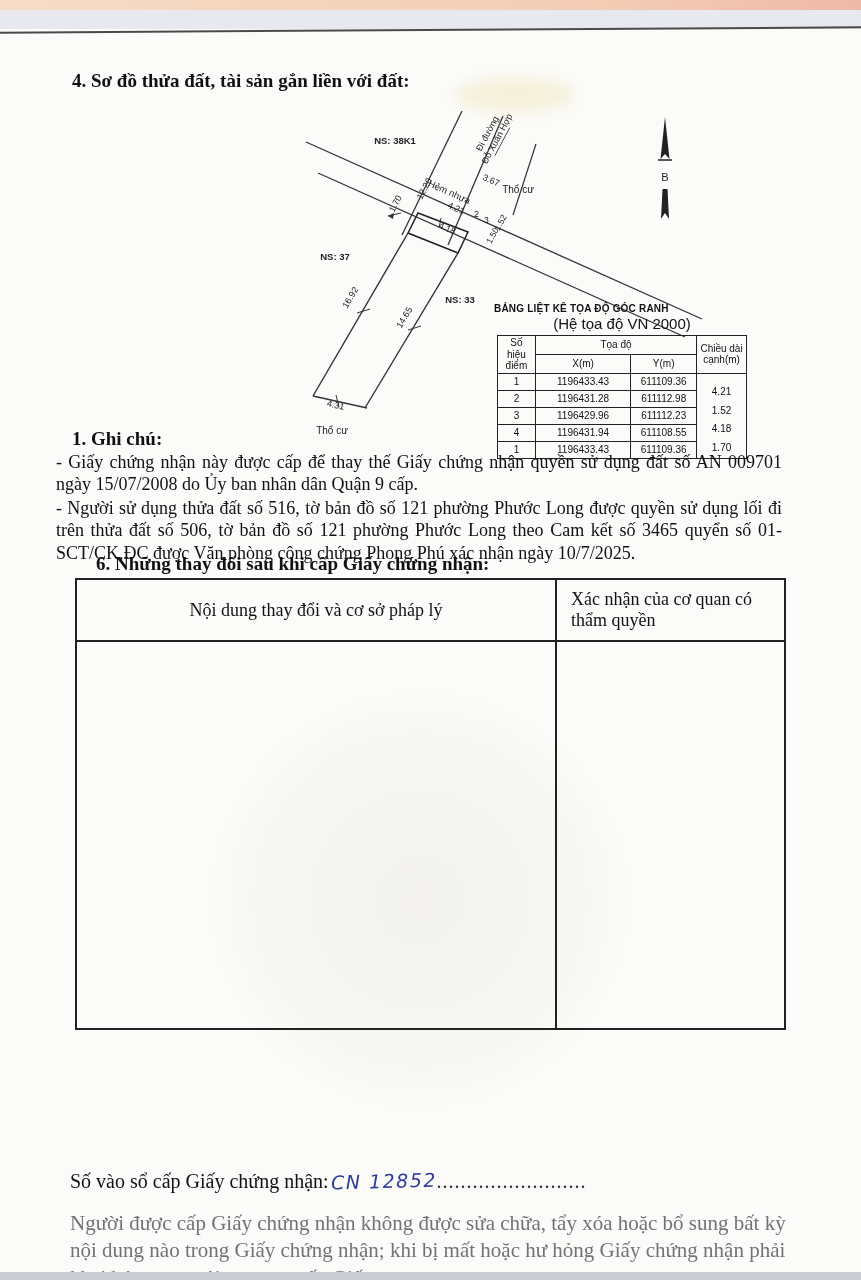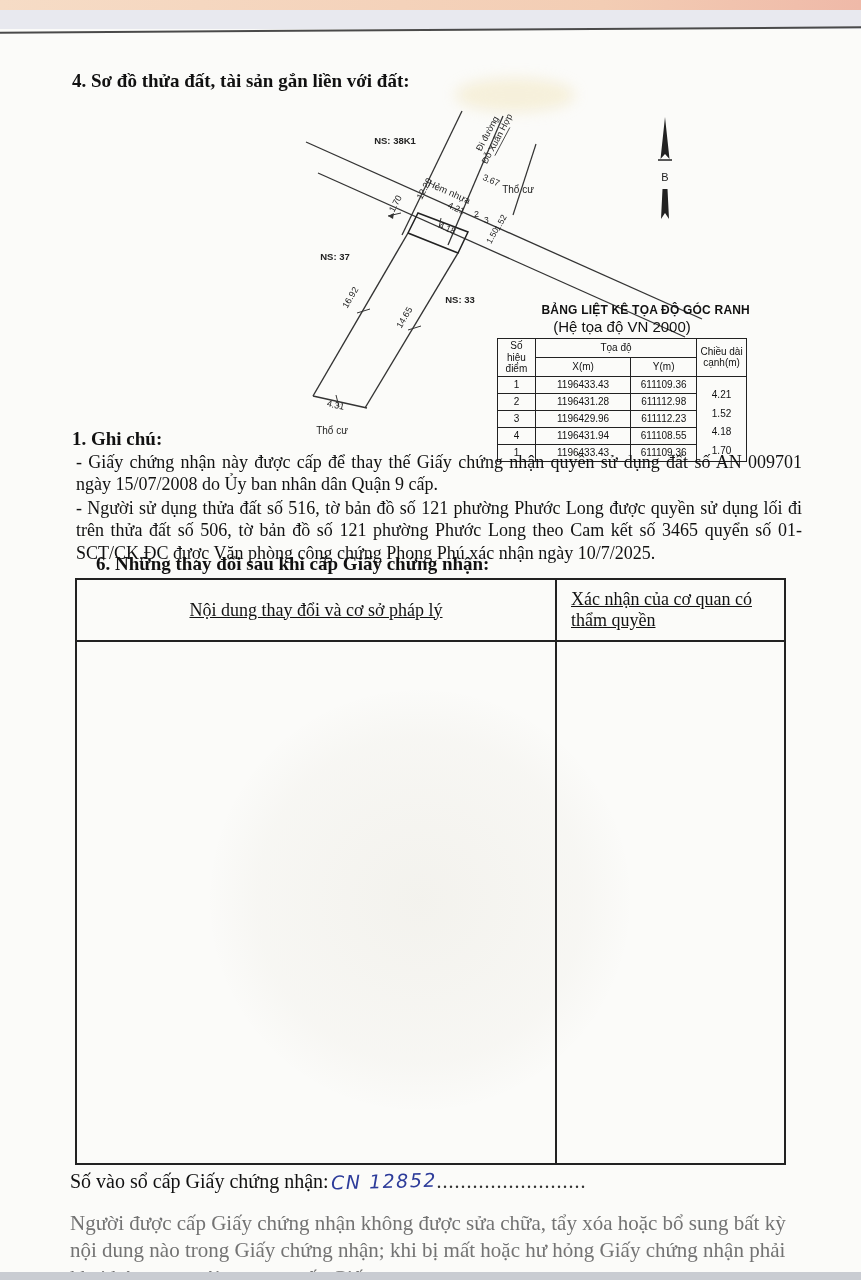--- a/index.html
+++ b/index.html
@@ -7,39 +7,39 @@
        font-family:"Liberation Serif",serif;color:#111;overflow:hidden;}
   .strip-pink{position:absolute;top:0;left:0;width:861px;height:10px;
        background:linear-gradient(90deg,#f6dcc6,#f3cdb4 70%,#efb9a8);}
   .strip-gray{position:absolute;top:10px;left:0;width:861px;height:19px;background:#e8e9ef;}
   .fold-line{position:absolute;top:29px;left:-4px;width:870px;height:2px;background:#4a4a4a;
        transform:rotate(-0.35deg);}
   .strip-bottom{position:absolute;bottom:0;left:0;width:861px;height:8px;background:#c9ccd2;}
   .h4{position:absolute;left:72px;top:70px;font-size:19px;font-weight:bold;}
   .h5{position:absolute;left:72px;top:428px;font-size:19px;font-weight:bold;}
   .h6{position:absolute;left:72px;top:553px;font-size:19px;font-weight:bold;margin-left:24px;}
-  .note{position:absolute;left:76px;width:726px;font-size:18px;line-height:1.24;text-align:justify;}
+  .note{position:absolute;left:56px;width:726px;font-size:18px;line-height:1.24;text-align:justify;}
   .note1{top:451px;}
   .note2{top:497px;}
   
   .diagram{position:absolute;left:250px;top:95px;width:520px;height:355px;}
   svg text{font-family:"Liberation Sans",sans-serif;fill:#222;}
   
   .coord{position:absolute;left:494px;top:303px;width:256px;font-family:"Liberation Sans",sans-serif;}
-  .coord-title{font-size:12px;font-weight:bold;text-align:right;letter-spacing:.2px;}
+  .coord-title{font-size:10px;font-weight:bold;text-align:left;letter-spacing:.2px;}
   .coord-sub{font-size:15px;text-align:center;margin-top:1px;}
   table.ctab{border-collapse:collapse;margin-top:3px;width:250px;margin-left:3px;padding-left:40px;}
   table.ctab th,table.ctab td{border:1px solid #222;font-size:10px;padding:1px 2px;text-align:center;
        font-family:"Liberation Sans",sans-serif;font-weight:normal;}
   table.ctab th{line-height:1.15;}
   td.lencell{vertical-align:top;padding:0;}
   .lenwrap{display:flex;flex-direction:column;justify-content:space-around;height:74px;padding-top:8px;}
   
-  .ctable{position:absolute;left:75px;top:578px;width:711px;height:587px;border:2px solid #222;
-       display:flex;flex-direction:column;box-sizing:border-box;text-decoration:underline;}
+  .ctable{position:absolute;left:75px;top:578px;width:711px;height:452px;border:2px solid #222;
+       display:flex;flex-direction:column;box-sizing:border-box;}
   .ct-header{display:flex;border-bottom:2px solid #222;height:60px;}
   .ct-h-left{width:480px;border-right:2px solid #222;display:flex;align-items:center;
        justify-content:center;font-size:18px;box-sizing:border-box;}
   .ct-h-right{flex:1;display:flex;align-items:center;justify-content:center;text-align:left;
        font-size:18px;line-height:1.15;padding:0 14px;}
   .ct-body{display:flex;flex:1;}
   .ct-b-left{width:480px;border-right:2px solid #222;box-sizing:border-box;}
   .ct-b-right{flex:1;}
   .watermark{position:absolute;left:210px;top:690px;width:420px;height:420px;border-radius:50%;
        background:radial-gradient(circle,rgba(175,165,135,0.10) 0%,rgba(175,165,135,0.05) 55%,transparent 72%);

